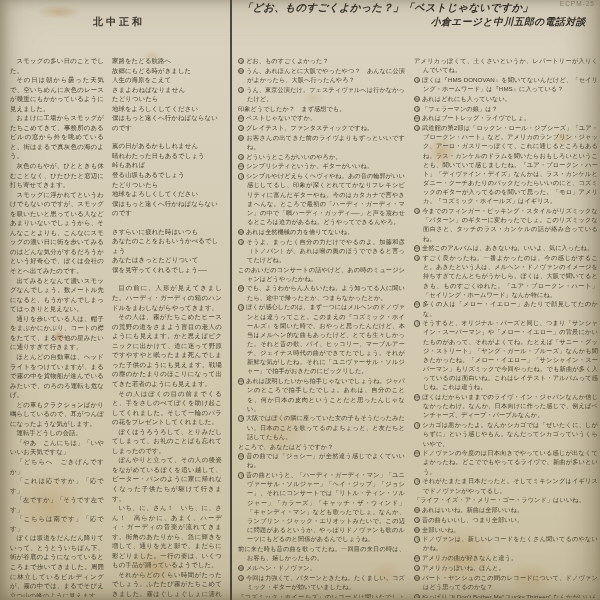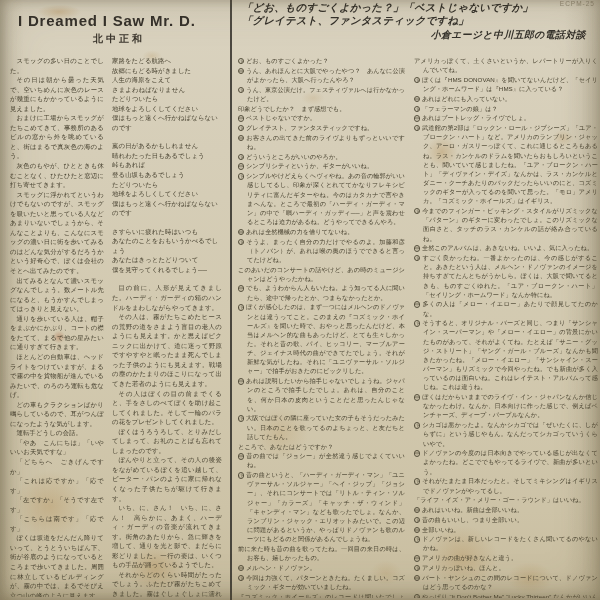--- a/index.html
+++ b/index.html
@@ -75,21 +75,20 @@
   <div class="stain" style="left:2px;top:458px;width:96px;height:96px;background:radial-gradient(closest-side,rgba(169,124,58,.28),rgba(169,124,58,0) 74%);"></div>
   <div class="stain" style="left:116px;top:536px;width:78px;height:64px;background:radial-gradient(closest-side,rgba(169,124,58,.30),rgba(169,124,58,0) 74%);"></div>
   <div class="stain" style="left:242px;top:396px;width:76px;height:74px;background:radial-gradient(closest-side,rgba(169,124,58,.18),rgba(169,124,58,0) 74%);"></div>
   <div class="stain" style="left:414px;top:514px;width:96px;height:86px;background:radial-gradient(closest-side,rgba(169,124,58,.26),rgba(169,124,58,0) 74%);"></div>
   <div class="stain" style="left:498px;top:556px;width:64px;height:44px;background:radial-gradient(closest-side,rgba(169,124,58,.24),rgba(169,124,58,0) 72%);"></div>
   <div class="stain" style="left:364px;top:556px;width:44px;height:34px;background:radial-gradient(closest-side,rgba(169,124,58,.16),rgba(169,124,58,0) 72%);"></div>
 
   <div class="catalog">ECPM-25</div>
 
   <div class="hdr-left">
-    <h1 class="title">I Dreamed I Saw Mr. D.</h1>
     <div class="author">北中正和</div>
   </div>
 
   <div class="essay">
     <div class="ecol ecol1" id="col1">
         <p class="ep">スモッグの多い日のことでした。</p>
         <p class="ep">その日は朝から曇った天気で、空いちめんに灰色のレースが幾重にもかかっているように見えました。</p>
         <p class="ep">おまけに工場からスモッグがたちこめてきて、事務所のあるビルの窓から外を眺めていると、街はまるで真灰色の海のよう。</p>
         <p class="ep">灰色のもやが、ひとときも休むことなく、ひたひたと窓辺に打ち寄せてきます。</p>
         <p class="ep">スモッグに浮かれてというわけでもないのですが、スモッグを吸いたいと思っている人などあまりいないでしょうから、そんなことよりも、こんなにスモッグの濃い日に街を歩いてみるのはどんな気分がするだろうかという好奇心で、ぼくは会社のそとへ出てみたのです。</p>
@@ -137,21 +136,20 @@
         <p class="ep">ぼんやりと立って、その人の後姿をながめているぼくを追い越して、ピーター・パンのように家に帰れなくなった子供たちが駆けて行きます。</p>
         <p class="ep">いち、に、さん！　いち、に、さん！　高らかに、あまく、ハーディ・ガーディの音楽が流れてきます。街角のあたりから、急に輝きを増して、通りを光と影で、まだらに彩どりました。一行の姿は、いくつもの手品が踊っているようでした。</p>
         <p class="ep">それからどのくらい時間がたったでしょう。ふたたび霧がたちこめてきました。霧はぐしょぐしょに濡れて、やがて雨が降ってきました。</p>
       </div>
   </div>
 
   <div class="divider"></div>
 
   <div class="hdr-right">
     <p class="hq">「どお、ものすごくよかった？」「ベストじゃないですか」</p>
-    <p class="hq">「グレイテスト、ファンタスティックですね」</p>
     <p class="byline">小倉エージと中川五郎の電話対談</p>
   </div>
 
   <div class="dialog">
     <div class="dcol dcol1" id="col3">
         <p class="dl"><span class="spk">小</span>どお、ものすごくよかった？</p>
         <p class="dl"><span class="spk">中</span>うん、あれほんとに大阪でやったやつ？　あんなに公演がよかったら、大阪へ行ったんやろ？</p>
         <p class="dl"><span class="spk">小</span>うん、東京公演だけ。フェスティヴァルへは行かなかったけど。</p>
         <p class="dl">印象どうでしたか？　まず感想でも。</p>
         <p class="dl"><span class="spk">中</span>ベストじゃないですか。</p>

